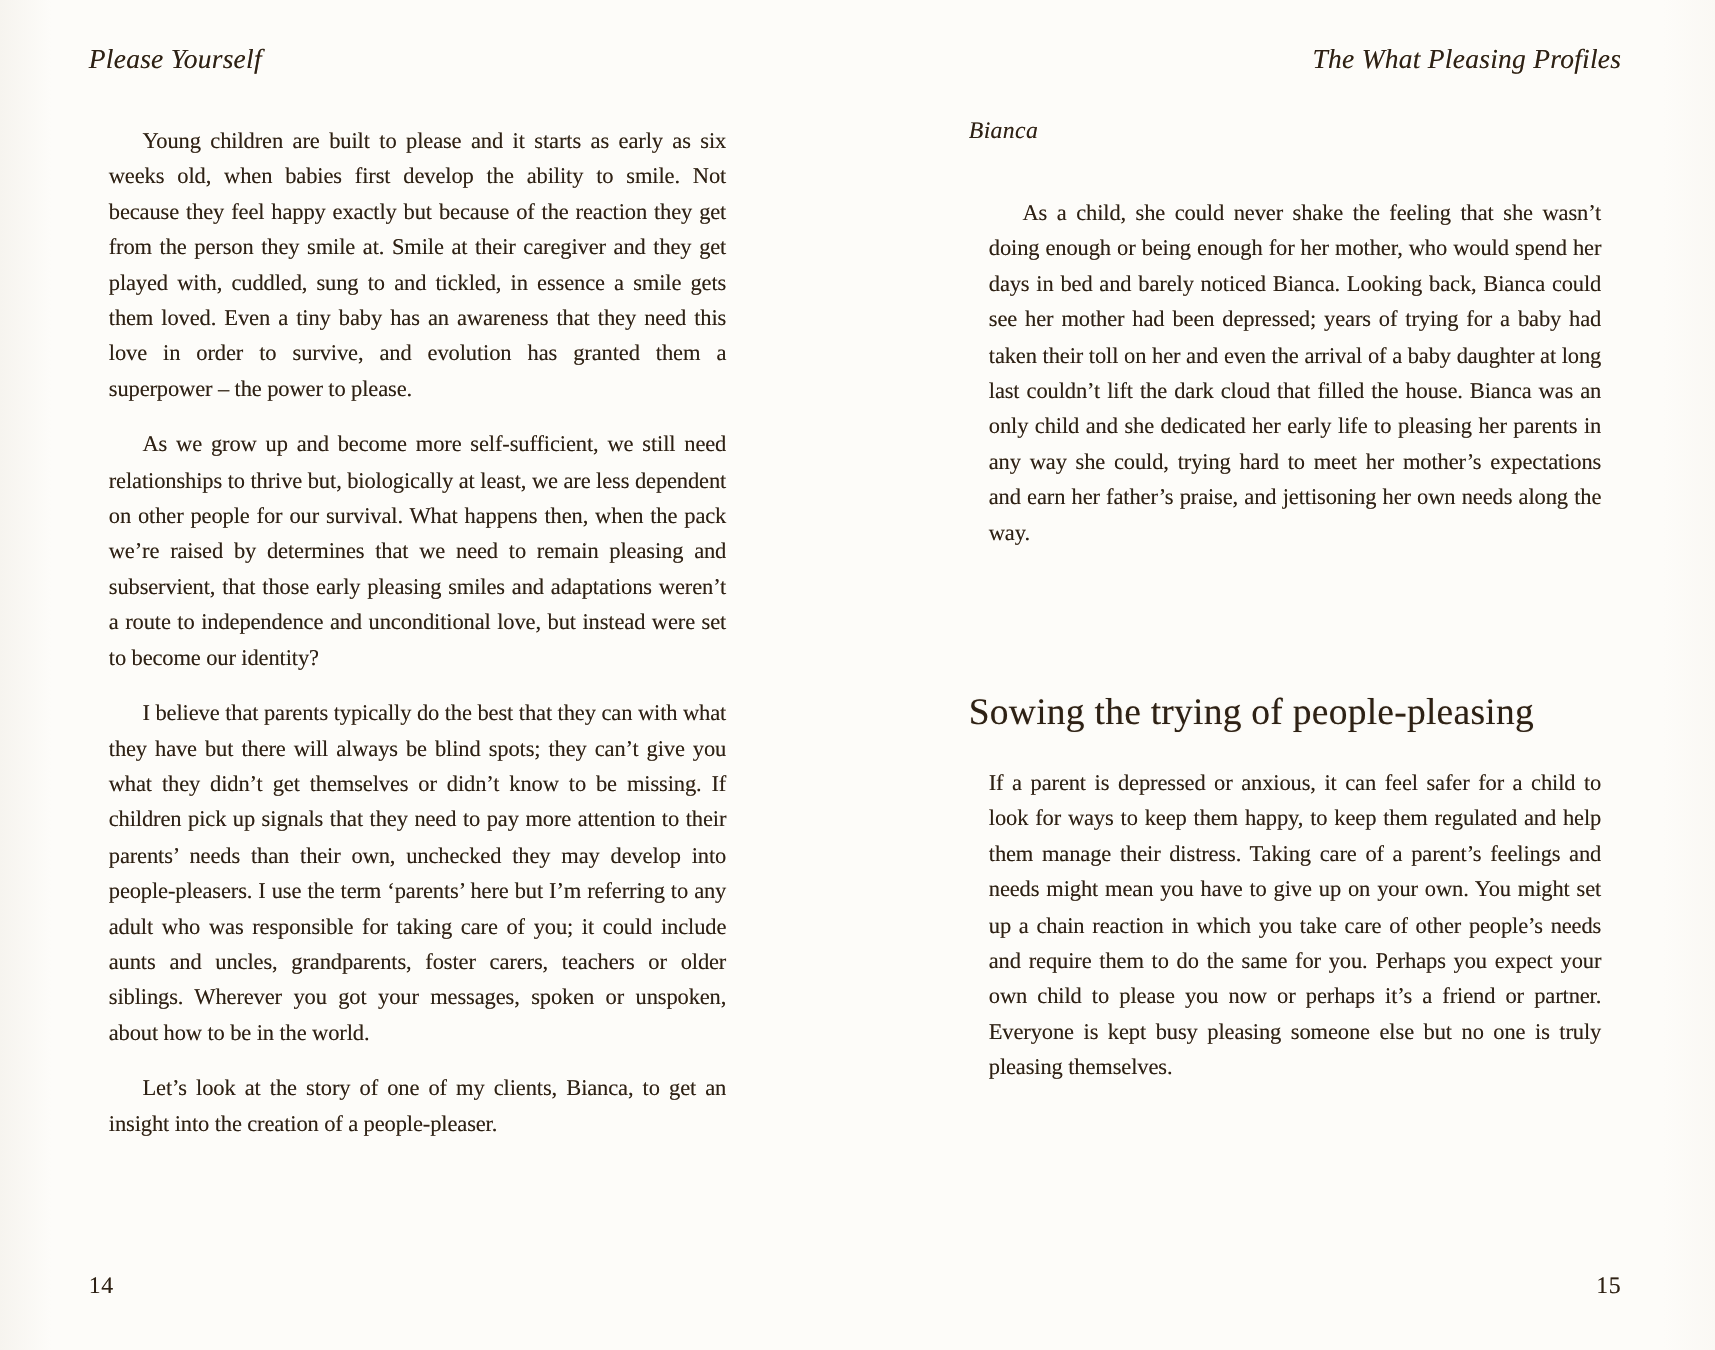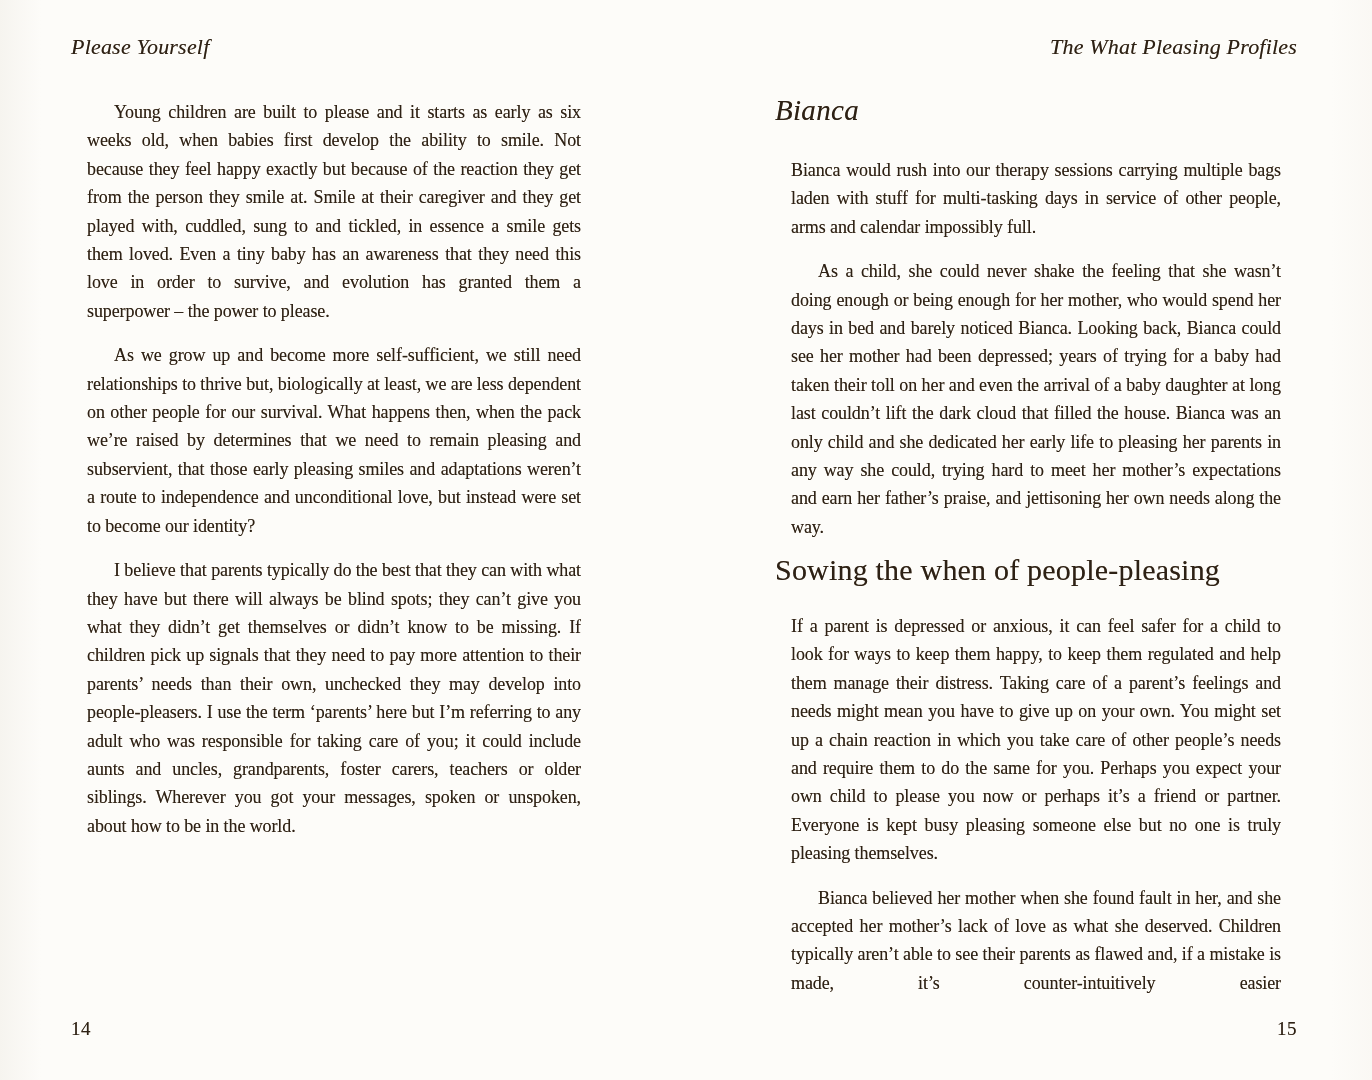--- a/index.html
+++ b/index.html
@@ -52,21 +52,21 @@
   .body-text p.indent { text-indent: 27px; }
   .body-text p.cutoff { text-align-last: justify; }
 
   .profile-heading {
     position: absolute;
     top: 94px;
     left: 0;
     margin: 0;
     font-style: italic;
     font-weight: normal;
-    font-size: 29px;
+    font-size: 19px;
     letter-spacing: 0.3px;
     text-shadow: 0 0 0.5px rgba(92,68,40,0.55);
   }
   .group-1 { top: 140px; }
 
   .section-heading {
     position: absolute;
     top: 553px;
     left: 0;
     margin: 0;
@@ -93,38 +93,37 @@
 
 <div class="spread">
 
   <section class="page page-left">
     <div class="running-head head-left">Please Yourself</div>
 
     <div class="body-text">
       <p class="indent">Young children are built to please and it starts as early as six weeks old, when babies first develop the ability to smile. Not because they feel happy exactly but because of the reaction they get from the person they smile at. Smile at their caregiver and they get played with, cuddled, sung to and tickled, in essence a smile gets them loved. Even a tiny baby has an awareness that they need this love in order to survive, and evolution has granted them a superpower – the power to please.</p>
       <p class="indent">As we grow up and become more self-sufficient, we still need relationships to thrive but, biologically at least, we are less dependent on other people for our survival. What happens then, when the pack we’re raised by determines that we need to remain pleasing and subservient, that those early pleasing smiles and adaptations weren’t a route to independence and unconditional love, but instead were set to become our identity?</p>
       <p class="indent">I believe that parents typically do the best that they can with what they have but there will always be blind spots; they can’t give you what they didn’t get themselves or didn’t know to be missing. If children pick up signals that they need to pay more attention to their parents’ needs than their own, unchecked they may develop into people-pleasers. I use the term ‘parents’ here but I’m referring to any adult who was responsible for taking care of you; it could include aunts and uncles, grandparents, foster carers, teachers or older siblings. Wherever you got your messages, spoken or unspoken, about how to be in the world.</p>
+      <p class="indent">Let’s look at the story of one of my clients, Bianca, to get an insight into the creation of a people-pleaser.</p>
     </div>
 
     <div class="folio folio-left">14</div>
   </section>
 
   <section class="page page-right">
     <div class="running-head head-right">The What Pleasing Profiles</div>
 
     <h2 class="profile-heading">Bianca</h2>
 
     <div class="body-text group-1">
-      <p>Bianca would rush into our therapy sessions carrying multiple bags laden with stuff for multi-tasking days in service of other people, arms and calendar impossibly full.</p>
       <p class="indent">As a child, she could never shake the feeling that she wasn’t doing enough or being enough for her mother, who would spend her days in bed and barely noticed Bianca. Looking back, Bianca could see her mother had been depressed; years of trying for a baby had taken their toll on her and even the arrival of a baby daughter at long last couldn’t lift the dark cloud that filled the house. Bianca was an only child and she dedicated her early life to pleasing her parents in any way she could, trying hard to meet her mother’s expectations and earn her father’s praise, and jettisoning her own needs along the way.</p>
     </div>
 
-    <h1 class="section-heading">Sowing the when of people-pleasing</h1>
+    <h1 class="section-heading">Sowing the trying of people-pleasing</h1>
 
     <div class="body-text group-2">
       <p>If a parent is depressed or anxious, it can feel safer for a child to look for ways to keep them happy, to keep them regulated and help them manage their distress. Taking care of a parent’s feelings and needs might mean you have to give up on your own. You might set up a chain reaction in which you take care of other people’s needs and require them to do the same for you. Perhaps you expect your own child to please you now or perhaps it’s a friend or partner. Everyone is kept busy pleasing someone else but no one is truly pleasing themselves.</p>
-      <p class="indent cutoff">Bianca believed her mother when she found fault in her, and she accepted her mother’s lack of love as what she deserved. Children typically aren’t able to see their parents as flawed and, if a mistake is made, it’s counter-intuitively easier</p>
     </div>
 
     <div class="folio folio-right">15</div>
   </section>
 
 </div>
 
 </body></html>

